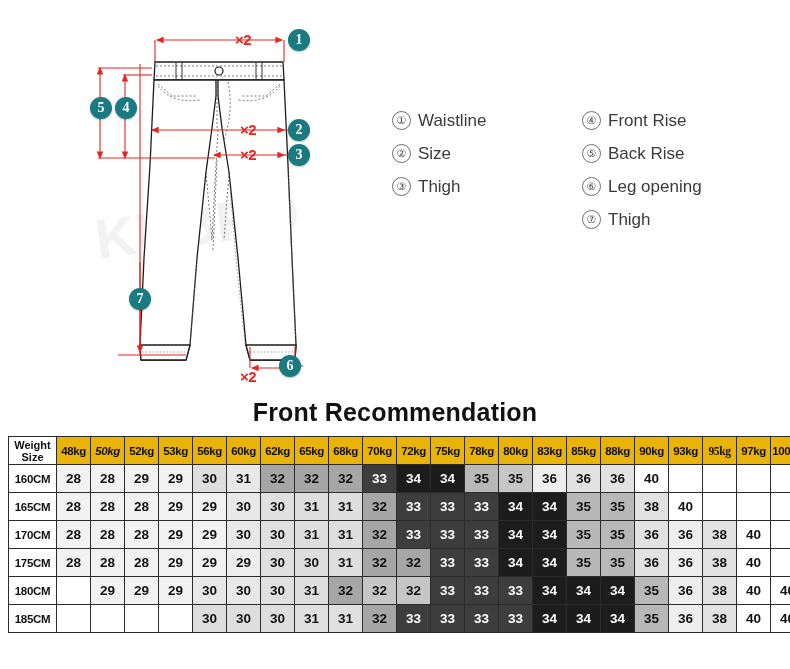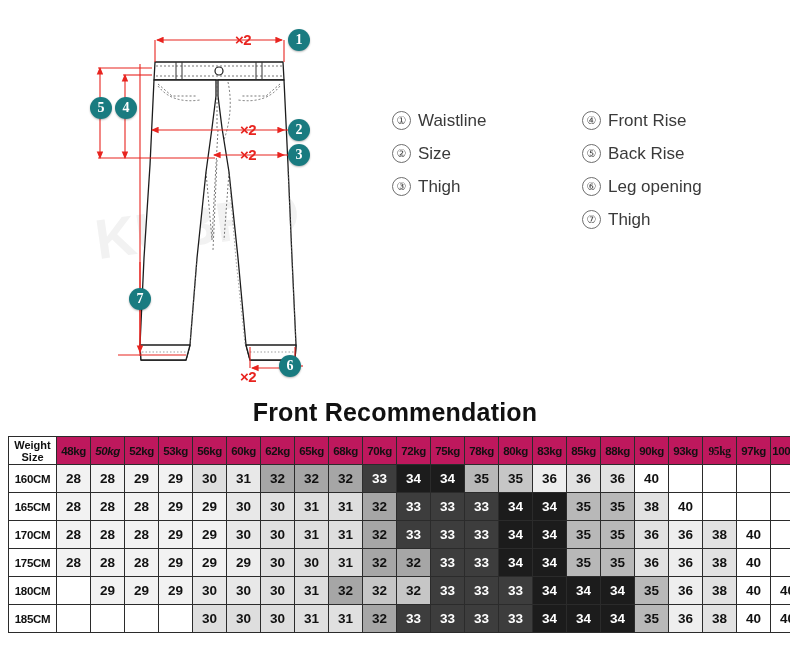--- a/index.html
+++ b/index.html
@@ -114,21 +114,21 @@
     overflow: hidden;
   }
   th.corner {
     width: 47px;
     font-size: 11px;
     line-height: 12px;
     background: #ffffff;
   }
   th.wcol {
     font-size: 11.5px;
-    background: #be185d;
+    background: #eab308;
     letter-spacing: -0.4px;
   }
   td.hcell {
     font-size: 11.5px;
     background: #ffffff;
     letter-spacing: -0.3px;
   }
   td.v {
     font-size: 13.5px;
   }

